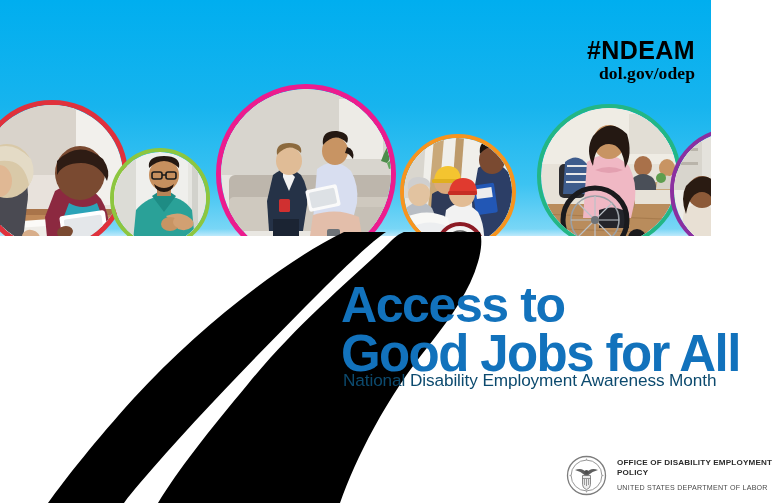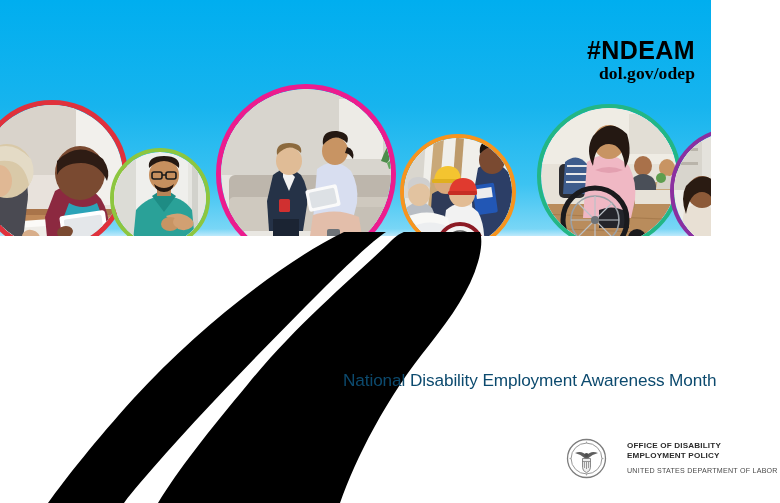--- a/index.html
+++ b/index.html
@@ -68,22 +68,22 @@
     white-space:nowrap;
   }
   .headline .line2{font-size:51px;letter-spacing:-1.6px;}
   .subtitle{
     position:absolute;left:343px;top:370px;
     color:#0c4a6e;font-size:17.2px;letter-spacing:-0.1px;white-space:nowrap;
   }
 
   
   .dol{
-    position:absolute;left:566px;top:438px;
-    display:flex;align-items:center;gap:20px;
+    position:absolute;left:566px;top:455px;
+    display:flex;align-items:center;gap:10px;
   }
   .dol .seal{width:41px;height:41px;flex:0 0 41px;}
   .dol .txt{line-height:1.22;}
   .dol .t1{display:block;font-size:8.1px;font-weight:bold;color:#2B2B2B;letter-spacing:0.18px;}
   .dol .t2{display:block;font-size:7.1px;color:#4A4A4A;letter-spacing:0.24px;margin-top:6px;}
 </style>
 </head>
 <body>
 
 <div class="poster">
@@ -360,20 +360,24 @@
                C 374 8, 352 28, 322 58
                C 262 118, 190 192, 140 251
                C 134 258, 128 265, 124 271
                L 48 271
                C 66 246, 96 208, 134 166
                C 200 94, 286 28, 344 0
                Z" fill="#000000"></path>
     </svg>
   </div>
 
+  <div class="headline">
+    <span class="line line1">Access to</span>
+    <span class="line line2">Good Jobs for All</span>
+  </div>
   <div class="subtitle">National Disability Employment Awareness Month</div>
 
   <div class="dol">
     <span class="seal">
       <svg viewBox="0 0 41 41" width="41" height="41">
         <circle cx="20.5" cy="20.5" r="19" fill="#FFFFFF" stroke="#7D7D7D" stroke-width="1.3"></circle>
         <circle cx="20.5" cy="20.5" r="15.4" fill="none" stroke="#8C8C8C" stroke-width="0.9"></circle>
 
         <path d="M9 15 q7 -3 11.5 2.5 Q25 12 32 15 q-6 1.5 -9.5 5 Q20.5 22 18.5 20 Q15 16.5 9 15 Z" fill="#5E5E5E"></path>
 

